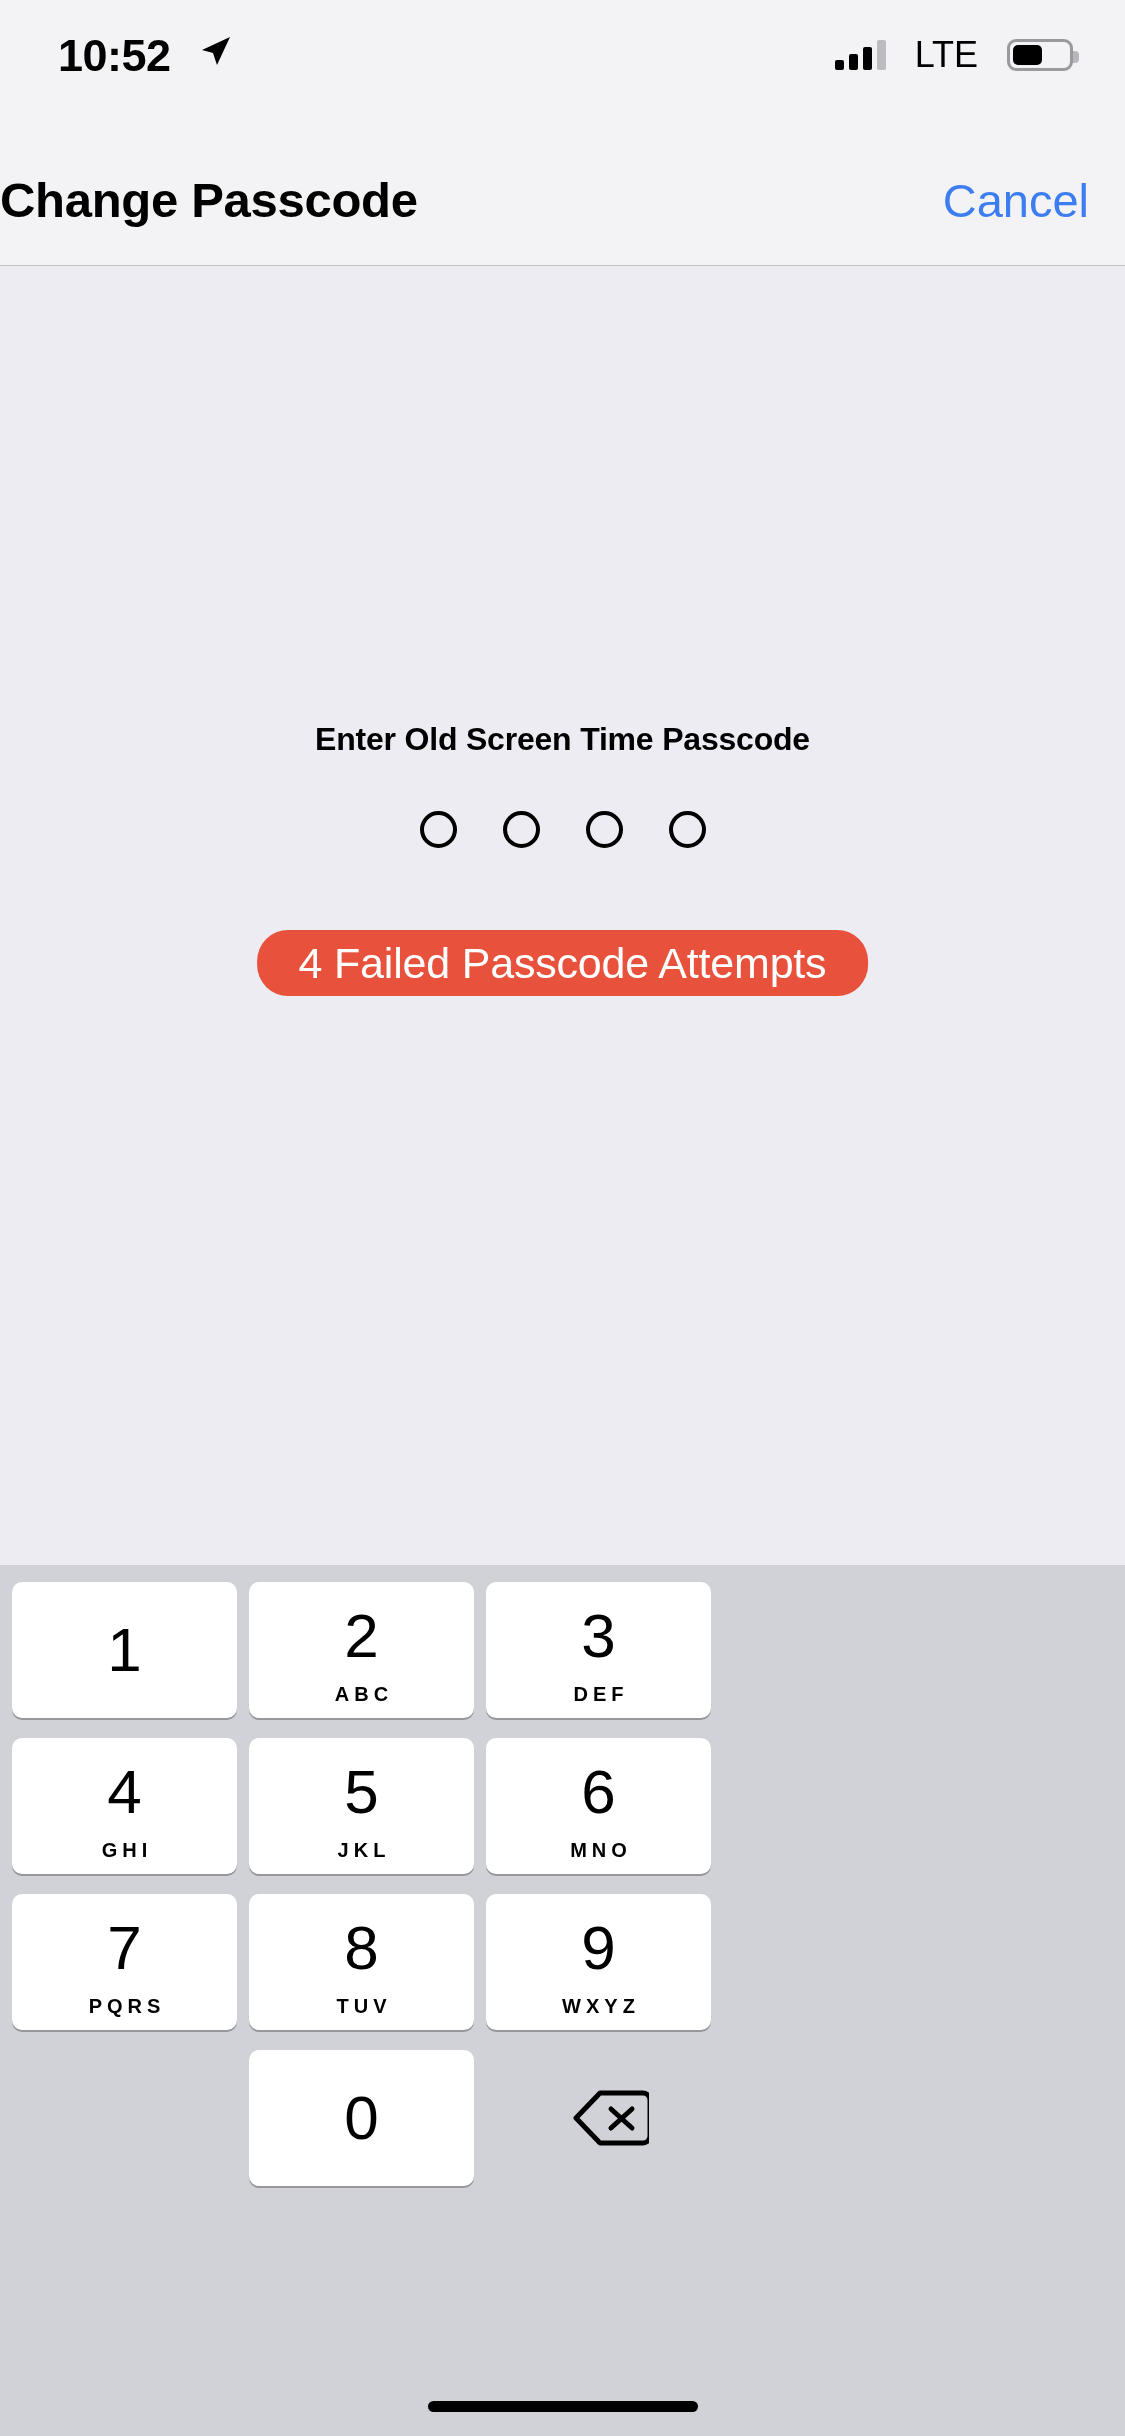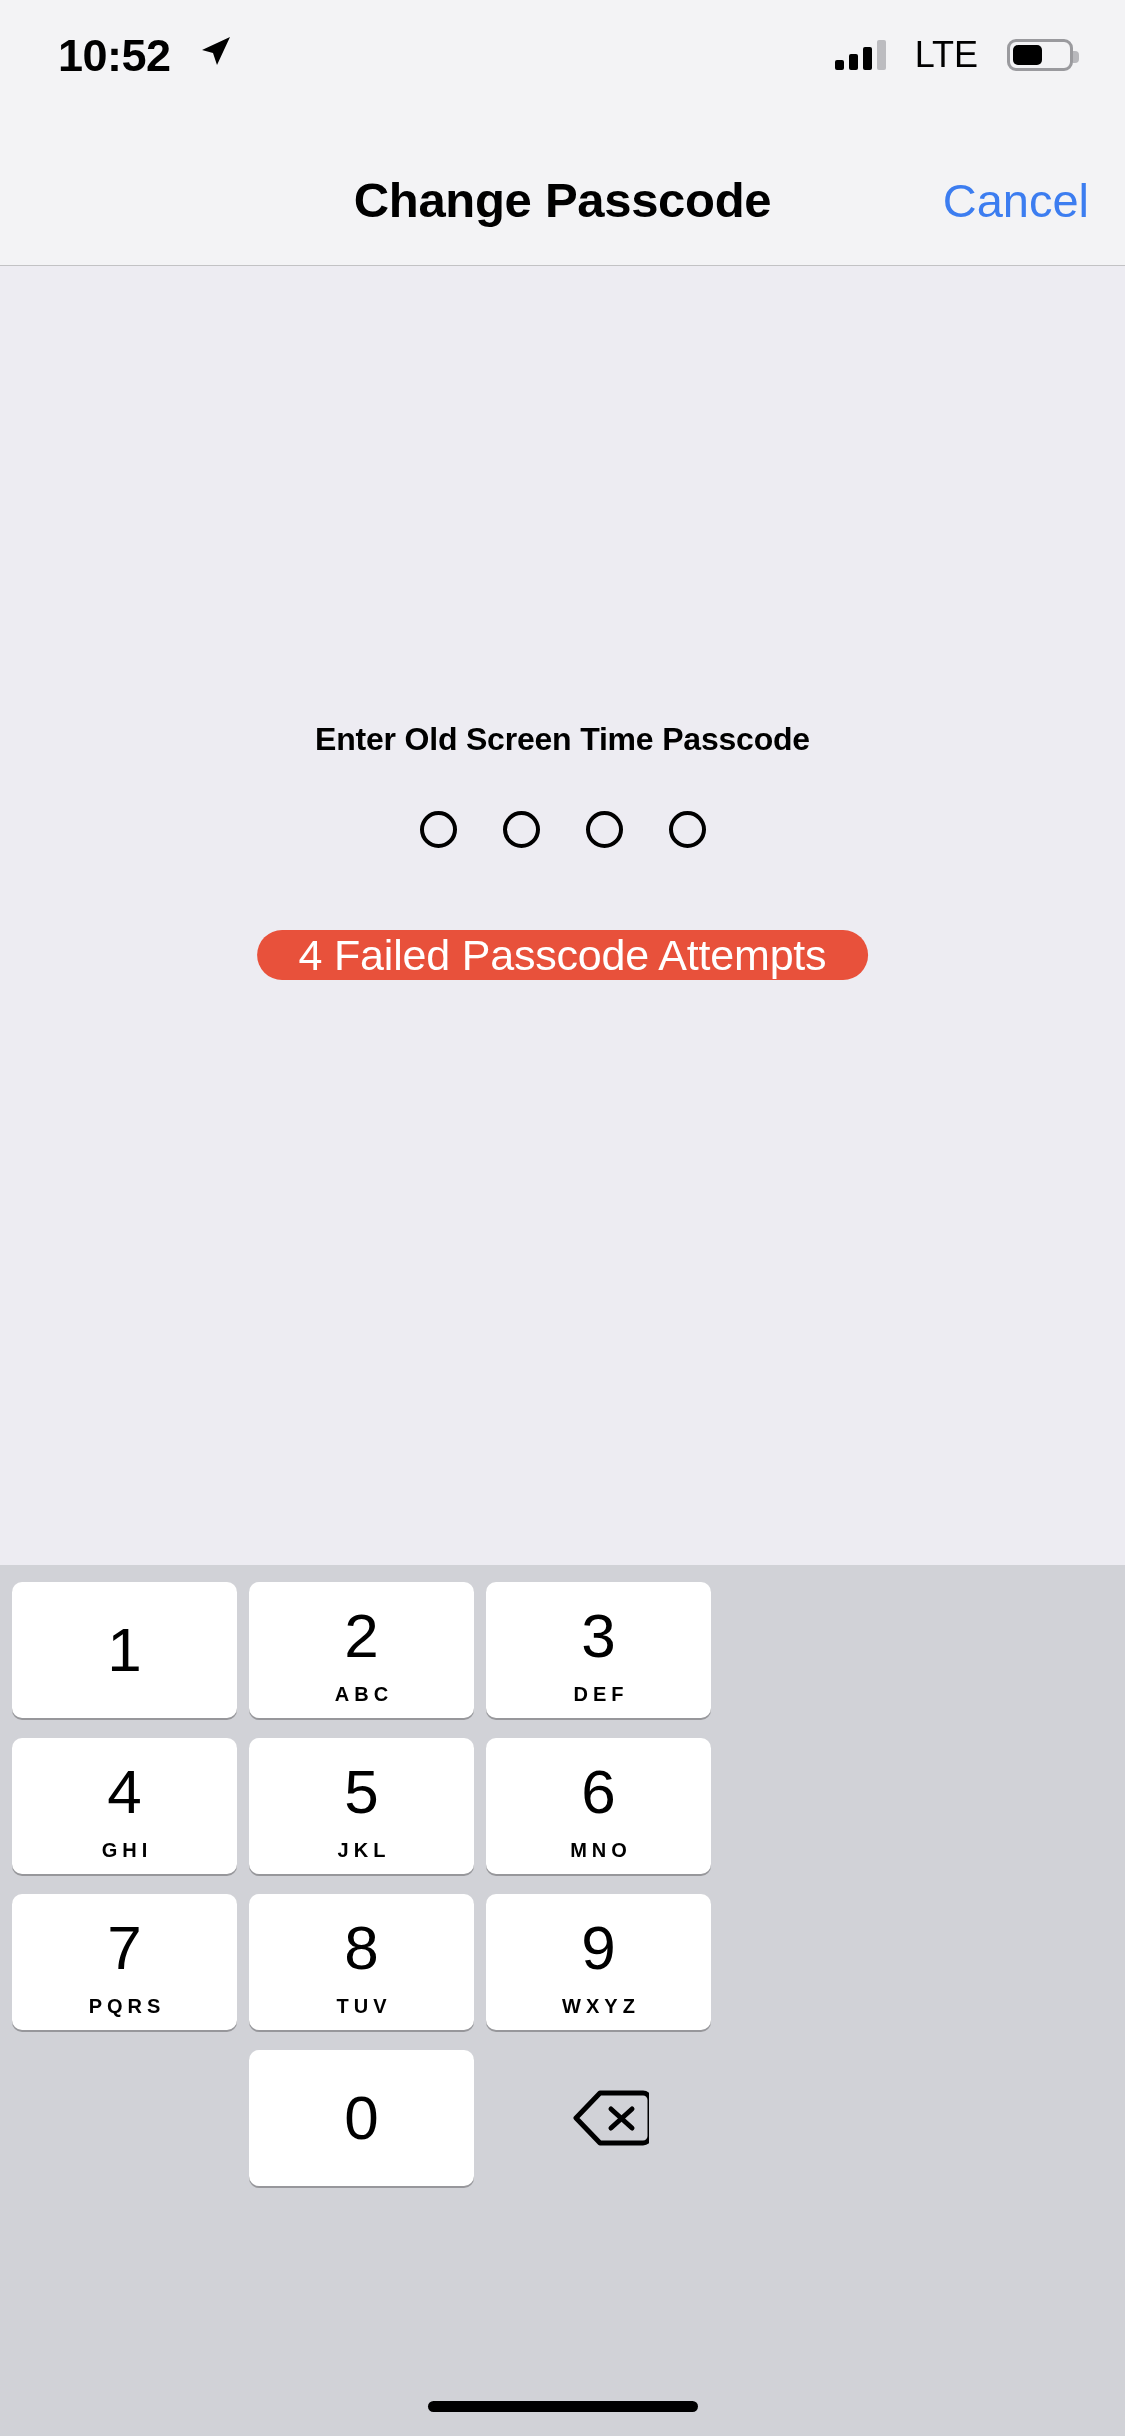--- a/index.html
+++ b/index.html
@@ -114,21 +114,20 @@
     width: 1125px;
     height: 134px;
     background: #F3F3F5;
     border-bottom: 1px solid #C2C2C4;
     box-sizing: border-box;
   }
   .nav-title {
     position: absolute;
     left: 0; right: 0;
     top: 40px;
-    text-align: center;
     font-size: 49px;
     font-weight: 700;
     color: #000000;
     letter-spacing: -0.3px;
     line-height: 56px;
   }
   .nav-cancel {
     position: absolute;
     right: 36px;
     top: 42px;
@@ -172,21 +171,21 @@
     border: 4px solid #000000;
     border-radius: 50%;
     box-sizing: border-box;
   }
 
   .error-pill {
     position: absolute;
     left: 50%;
     transform: translateX(-50%);
     top: 664px;
-    height: 50px;
+    height: 66px;
     padding: 0 42px;
     border-radius: 31px;
     background: #E8513B;
     display: flex;
     align-items: center;
     justify-content: center;
     color: #FFFFFF;
     font-size: 43px;
     font-weight: 400;
     letter-spacing: -0.2px;

